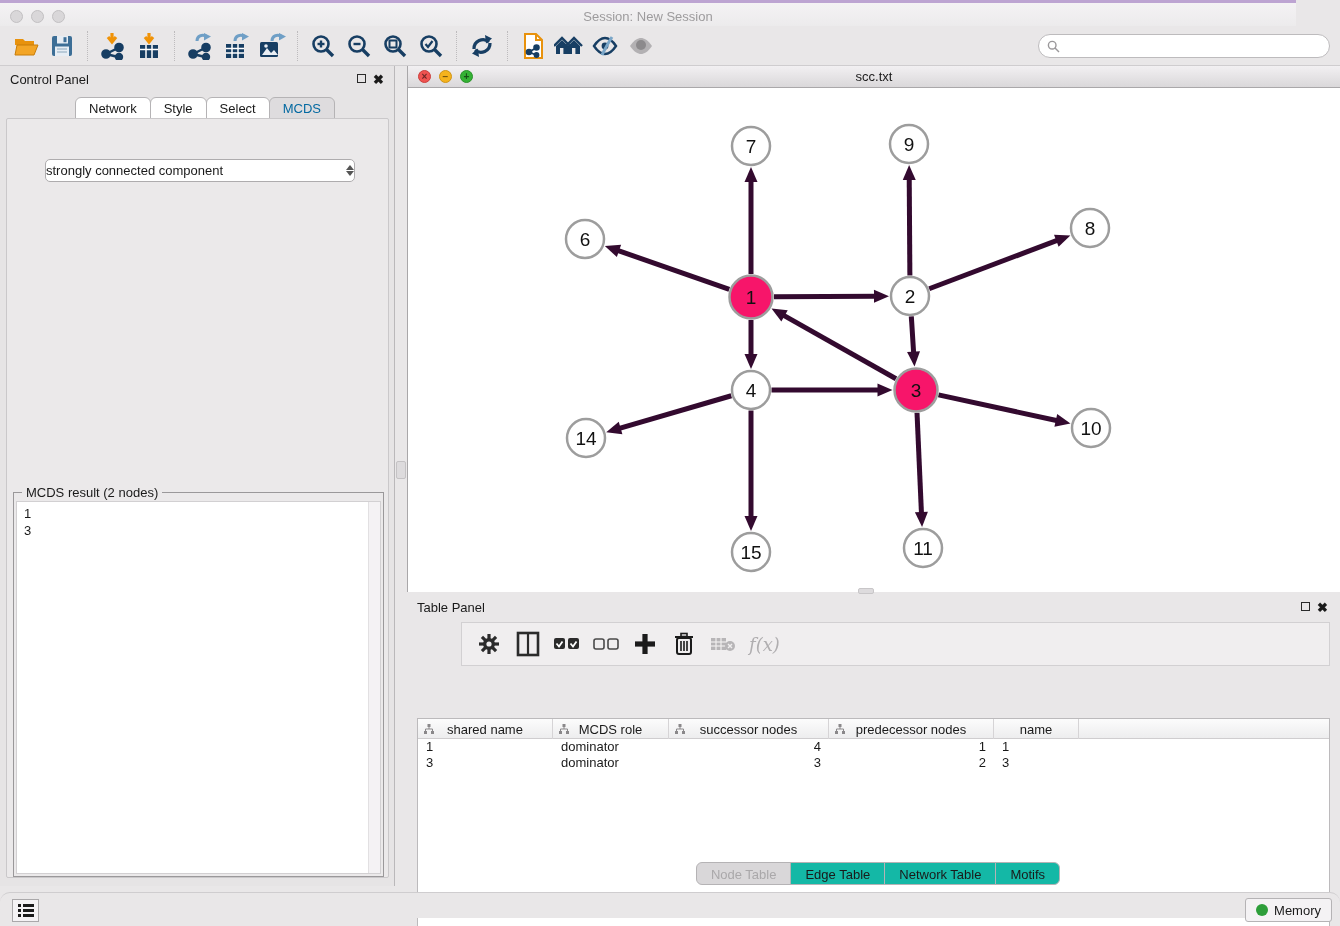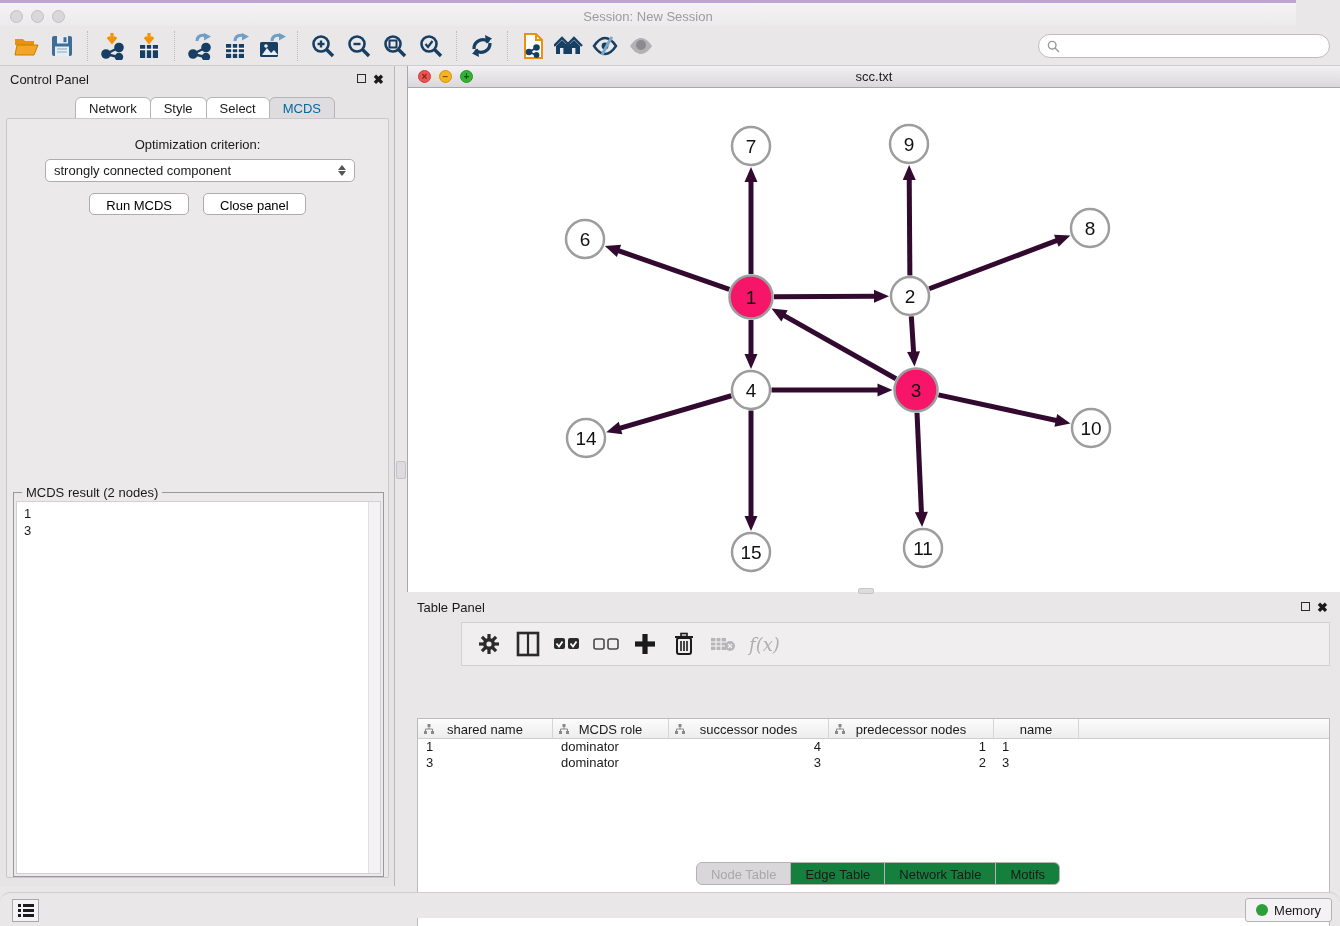--- a/index.html
+++ b/index.html
@@ -33,21 +33,21 @@
   .cp-header { position:absolute; left:10px; top:6px; }
   .cp-float { position:absolute; right:28px; top:8px; }
   .cp-close { position:absolute; right:10px; top:9px; }
   .cp-tabs { position:absolute; left:75px; top:31px; display:flex; }
   .tab { height:22px; padding:3px 13px 0; background:#fff; border:1px solid #b5b3b5; border-radius:6px 6px 0 0;
     margin-right:-1px; font-size:13px; text-align:center; }
   .tab.disabled-selected { background:#dedcde; color:#0369a1; }
   .cp-content { position:absolute; left:6px; top:52px; width:383px; height:760px; background:#ebe9ea; border:1px solid #cac8ca; border-radius:2px; }
   .opt-label { position:absolute; left:0; right:0; top:18px; text-align:center; }
   .dropdown { position:absolute; left:38px; top:40px; width:310px; height:23px; background:#fff; border:1px solid #aeacae;
-    border-radius:5px; display:flex; align-items:center; padding:0 8px; }
+    border-radius:5px; display:flex; align-items:center; padding:0 0; }
   .dd-value { flex:1; font-size:13px; }
   .dd-arrows { display:flex; flex-direction:column; gap:1px; align-items:center; }
   .dd-arrows span { width:0; height:0; border-left:4px solid transparent; border-right:4px solid transparent; }
   .dd-up { border-bottom:5px solid #555; }
   .dd-down { border-top:5px solid #555; }
   .btn-row { position:absolute; left:0; right:0; top:74px; display:flex; justify-content:center; gap:14px; }
   .btn { height:22px; padding:2px 16px 0; background:#fff; border:1px solid #aeacae; border-radius:5px; font-size:13px; text-align:center; }
   .result-fs { position:absolute; left:6px; top:373px; width:371px; height:385px; border:1px solid #9a989a; background:#ebe9ea; }
   .result-legend { position:absolute; left:8px; top:-8px; background:#ebe9ea; padding:0 4px; font-size:13px; }
   .result-box { position:absolute; left:2px; top:8px; right:2px; bottom:2px; background:#fff; border:1px solid #d2d0d2; }
@@ -77,21 +77,21 @@
     display:flex; align-items:center; gap:9px; padding-left:12px;margin-left:44px; }
   .tp-ic { width:30px; height:30px; display:flex; align-items:center; justify-content:center; }
   .fx-label { font-family:"DejaVu Serif", serif; font-style:italic; font-size:18px; color:#b0aeb0; margin-left:2px; }
   .tp-table { position:absolute; left:10px; right:10px; top:74px; height:232px; background:#fff; border:1px solid #bcbabc; overflow:hidden;margin-top:48px; }
   .tp-head { display:flex; height:20px; background:linear-gradient(#fcfcfc,#ededee); border-bottom:1px solid #cfcdcf; }
   .tp-hcell { position:relative; height:20px; border-right:1px solid #d6d4d6; display:flex; align-items:center; justify-content:center; font-size:13px; }
   .tp-hcell svg { position:absolute; left:6px; top:5px; }
   .tp-row { display:flex; height:16px; font-size:13px; }
   .tp-cell { padding:0 8px; overflow:hidden; white-space:nowrap; }
   .tp-tabs { position:absolute; left:8px; right:0; top:266px; display:flex; justify-content:center; }
-  .btab { height:23px; padding:4px 14px 0; background:#15803d; border:1px solid #b5b3b5; margin-right:-1px; font-size:13px; }
+  .btab { height:23px; padding:4px 14px 0; background:#14b8a6; border:1px solid #b5b3b5; margin-right:-1px; font-size:13px; }
   .btab:first-child { border-radius:6px 0 0 6px; }
   .btab:last-child { border-radius:0 6px 6px 0; }
   .btab.disabled-selected { background:#d9d7d9; color:#aaa8aa; }
 
   
   .statusbar { position:absolute; left:0; top:892px; width:1340px; height:26px; background:#e9e7e8; border-top:1px solid #cfcdcf;border-radius:10px; }
   .sb-left-btn { position:absolute; left:12px; top:6px; width:27px; height:23px; background:#f4f2f4; border:1px solid #aaa8aa;
     display:flex; align-items:center; justify-content:center; }
   .memory-btn { position:absolute; right:8px; top:5px; height:24px; background:#f4f2f4; border:1px solid #b5b3b5; border-radius:3px;
     display:flex; align-items:center; gap:6px; padding:0 10px; font-size:13px; }
@@ -277,31 +277,26 @@
     <div class="cp-header panel-title">Control Panel</div>
     <span class="cp-float float-ic"></span>
     <span class="cp-close close-ic">✖</span>
     <div class="cp-tabs">
       <span class="tab">Network</span>
       <span class="tab">Style</span>
       <span class="tab">Select</span>
       <span class="tab disabled-selected">MCDS</span>
     </div>
     <div class="cp-content">
-      <div class="opt-label">Optimization criterion:</div>
       <div class="dropdown">
         <span class="dd-value">strongly connected component</span>
         <span class="dd-arrows">
             <span class="dd-up"></span>
             <span class="dd-down"></span>
           </span>
-      </div>
-      <div class="btn-row">
-        <button class="btn">Run MCDS</button>
-        <button class="btn">Close panel</button>
       </div>
       <div class="result-fs">
         <span class="result-legend">MCDS result (2 nodes)</span>
         <div class="result-box">
           <div class="result-pre" id="result-pre">1
 3</div>
           <div class="result-scroll"></div>
         </div>
       </div>
     </div>

